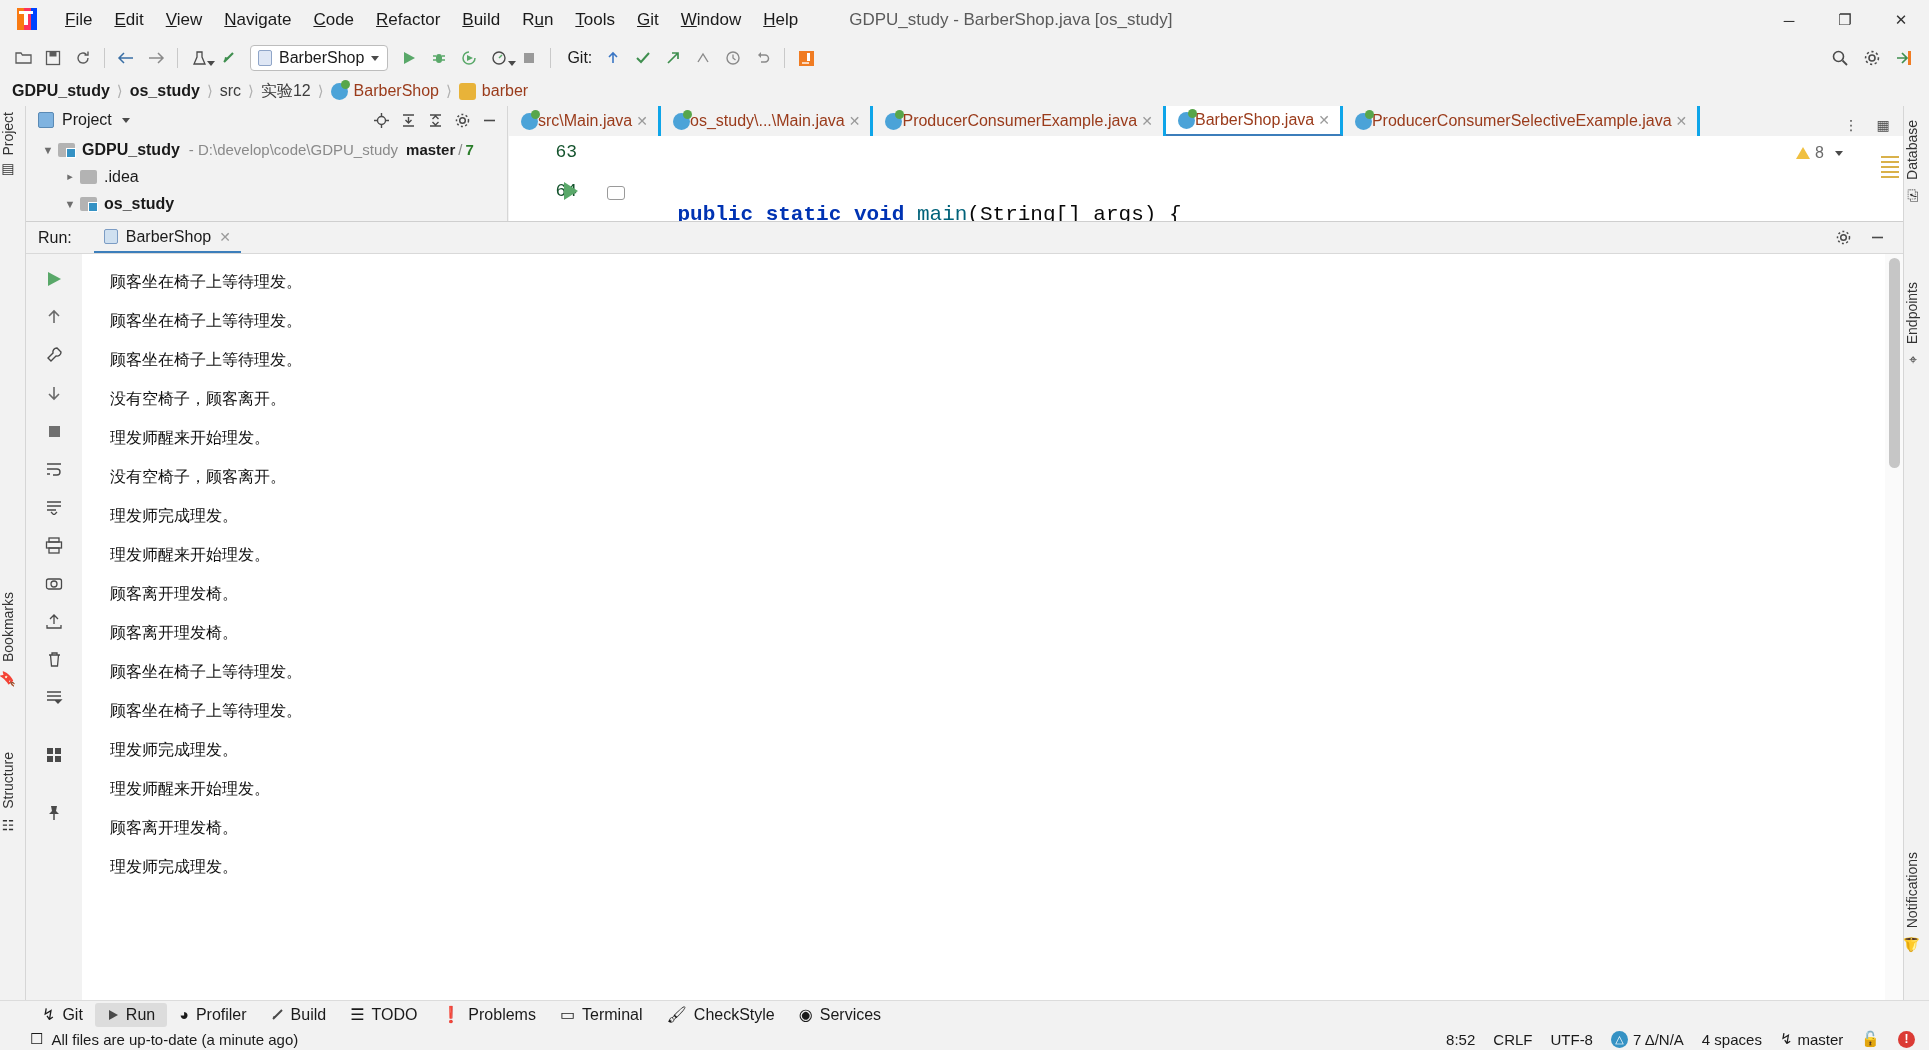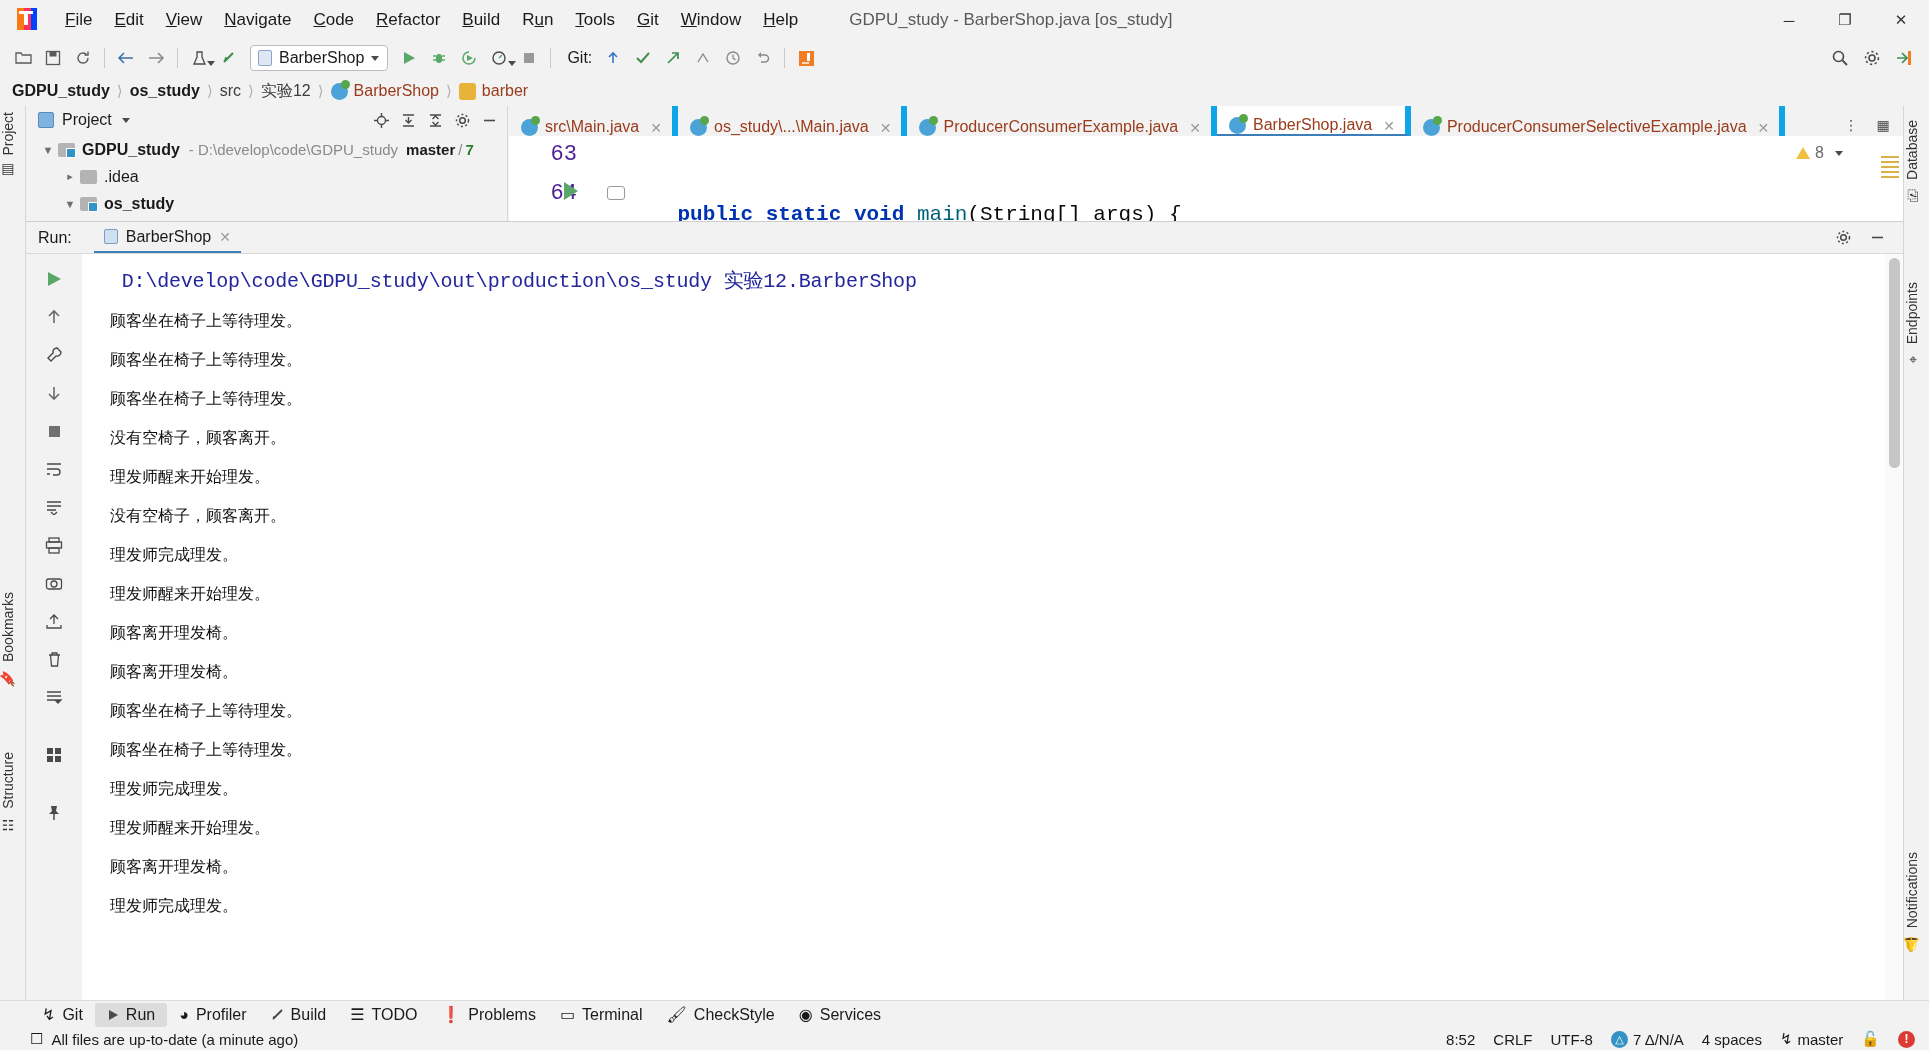--- a/index.html
+++ b/index.html
@@ -83,31 +83,31 @@
   .tname { font-weight:bold; color:#1a1a1a; }
   .tname.plain { font-weight:normal;text-align:right; }
   .tpath { color:#8a8a8a; margin-left:9px; font-weight:normal; font-size:15px;text-align:right; }
   .tbranch { color:#1a1a1a; font-weight:bold; margin-left:8px; font-size:15px; }
   .tslash { color:#8a8a8a; margin:0 3px; font-size:15px; }
   .tnum { color:#2a7d2a; font-weight:bold; font-size:15px; }
 
   
   .tabsrow { position:absolute; left:509px; top:106px; width:1394px; height:30px;
     background:#f2f2f2; display:flex; align-items:flex-end; }
-  .etab { height:30px; display:flex; align-items:flex-end; gap:7px; padding:0 10px 0 12px;
-    font-size:16px; color:#9a3b1b; white-space:nowrap; border-right:6px solid #0ea5e9; }
+  .etab { height:30px; display:flex; align-items:center; padding:0 10px 0 12px;
+    font-size:16px; color:#9a3b1b; white-space:nowrap; border-right:3px solid #0ea5e9; }
   .etab.active { background:#ffffff; border-bottom:2px solid #3c7ebb; }
   .etab .x { color:#9a9a9a; font-size:14px; margin-left:4px; }
   .tabs-right { margin-left:auto; display:flex; align-items:center; gap:8px; padding-right:8px;}
 
   
   .codearea { position:absolute; left:509px; top:136px; width:1394px; height:85px;
     background:#ffffff; }
   .gutter { position:absolute; left:0; top:0; width:80px; height:85px; background:#fff; }
-  .lnum { position:absolute; right:12px; font-size:22px; color:#4c1d95;
+  .lnum { position:absolute; right:12px; font-size:18px; color:#14532d;
     font-family:"Liberation Mono", monospace; }
   .runarrow { position:absolute; left:55px; width:0;height:0;
     border-top:9px solid transparent;border-bottom:9px solid transparent;border-left:14px solid #59a869;}
   .codeline { position:absolute; left:118px; font-size:21px;
     font-family:"Liberation Mono", monospace; white-space:pre; }
   .kw { color:#0033b3; font-weight:bold; }
   .mth { color:#00627a; }
   .pln { color:#080808;margin-top:48px; }
   .warnbadge { position:absolute; right:60px; top:8px; display:flex; align-items:center;
     gap:5px; font-size:16px; color:#6a6a6a; }
@@ -592,21 +592,20 @@
           </svg>
         </div>
       <div class="rsico" style="margin-top:24px;">
         <svg width="18" height="18" viewBox="0 0 18 18">
             <path d="M6 2h6l-1 5 3 3H4l3-3z" fill="#4a4a4a"></path>
             <path d="M9 10v6" stroke="#4a4a4a" stroke-width="1.5"></path>
           </svg>
         </div>
     </div>
     <div class="console">
-      <div class="cline cmd"> D:\develop\code\GDPU_study\out\production\os_study 实验12.BarberShop</div>
       <div class="cline">顾客坐在椅子上等待理发。</div>
       <div class="cline">顾客坐在椅子上等待理发。</div>
       <div class="cline">顾客坐在椅子上等待理发。</div>
       <div class="cline">没有空椅子，顾客离开。</div>
       <div class="cline">理发师醒来开始理发。</div>
       <div class="cline">没有空椅子，顾客离开。</div>
       <div class="cline">理发师完成理发。</div>
       <div class="cline">理发师醒来开始理发。</div>
       <div class="cline">顾客离开理发椅。</div>
       <div class="cline">顾客离开理发椅。</div>

